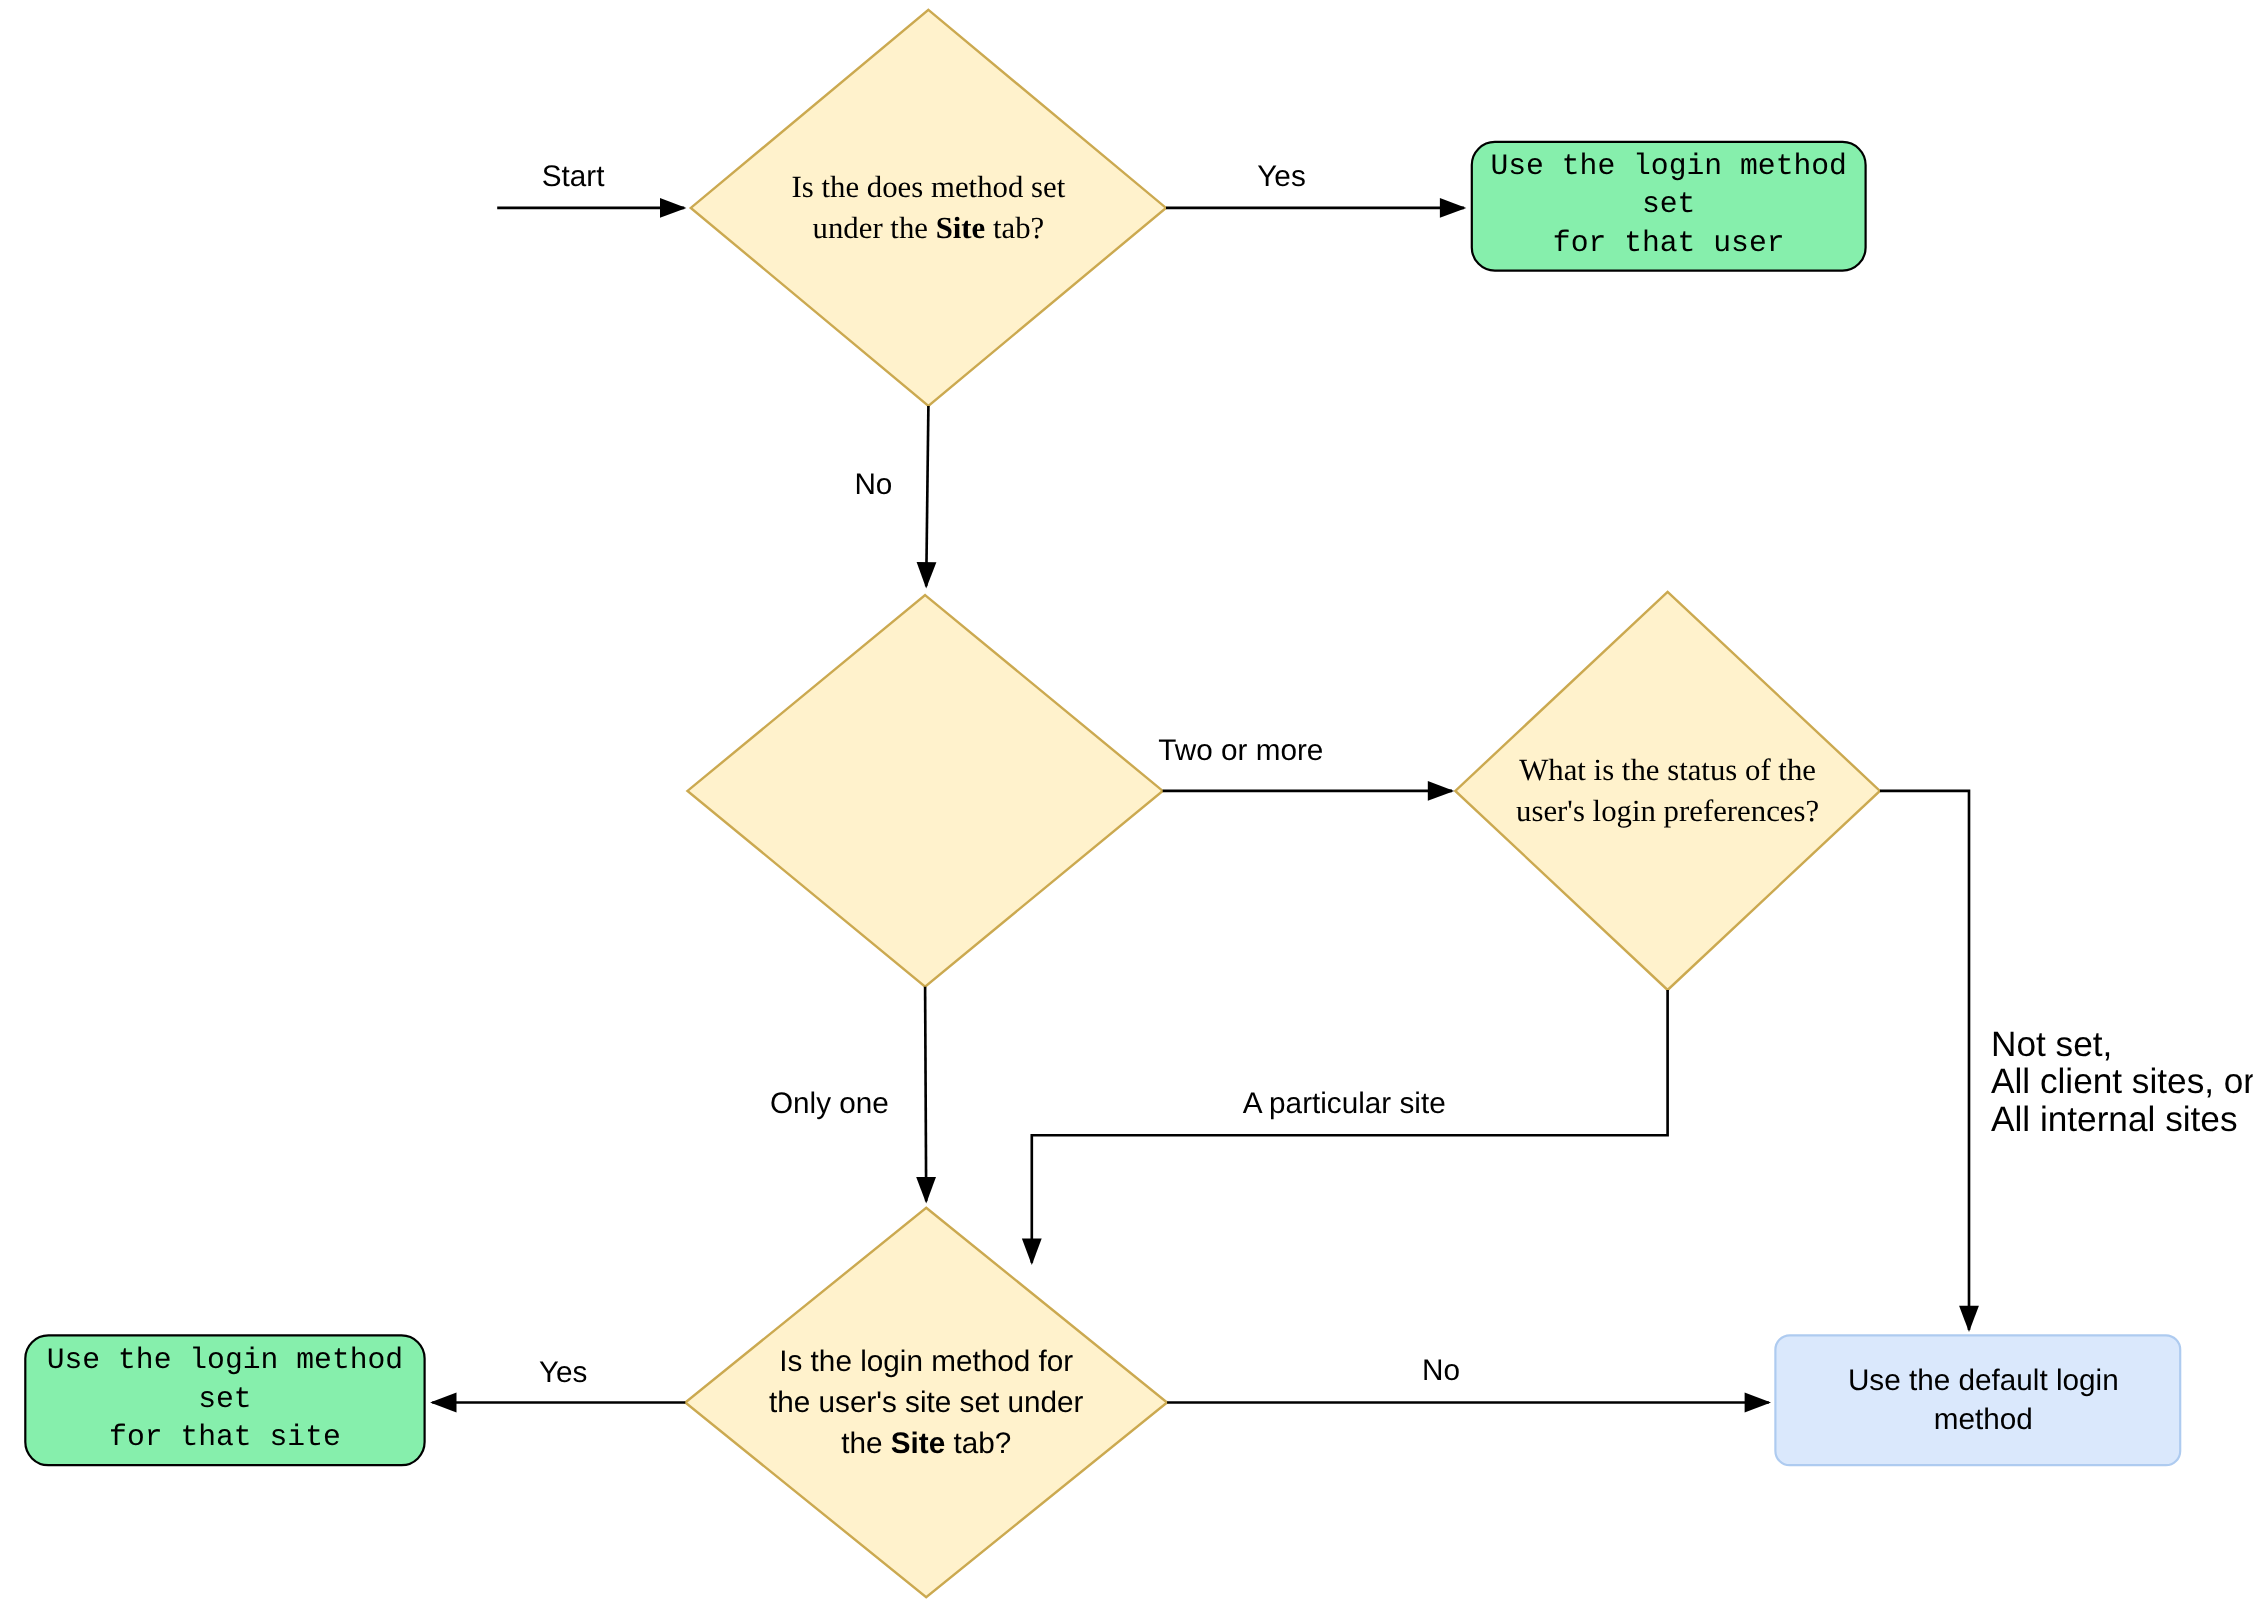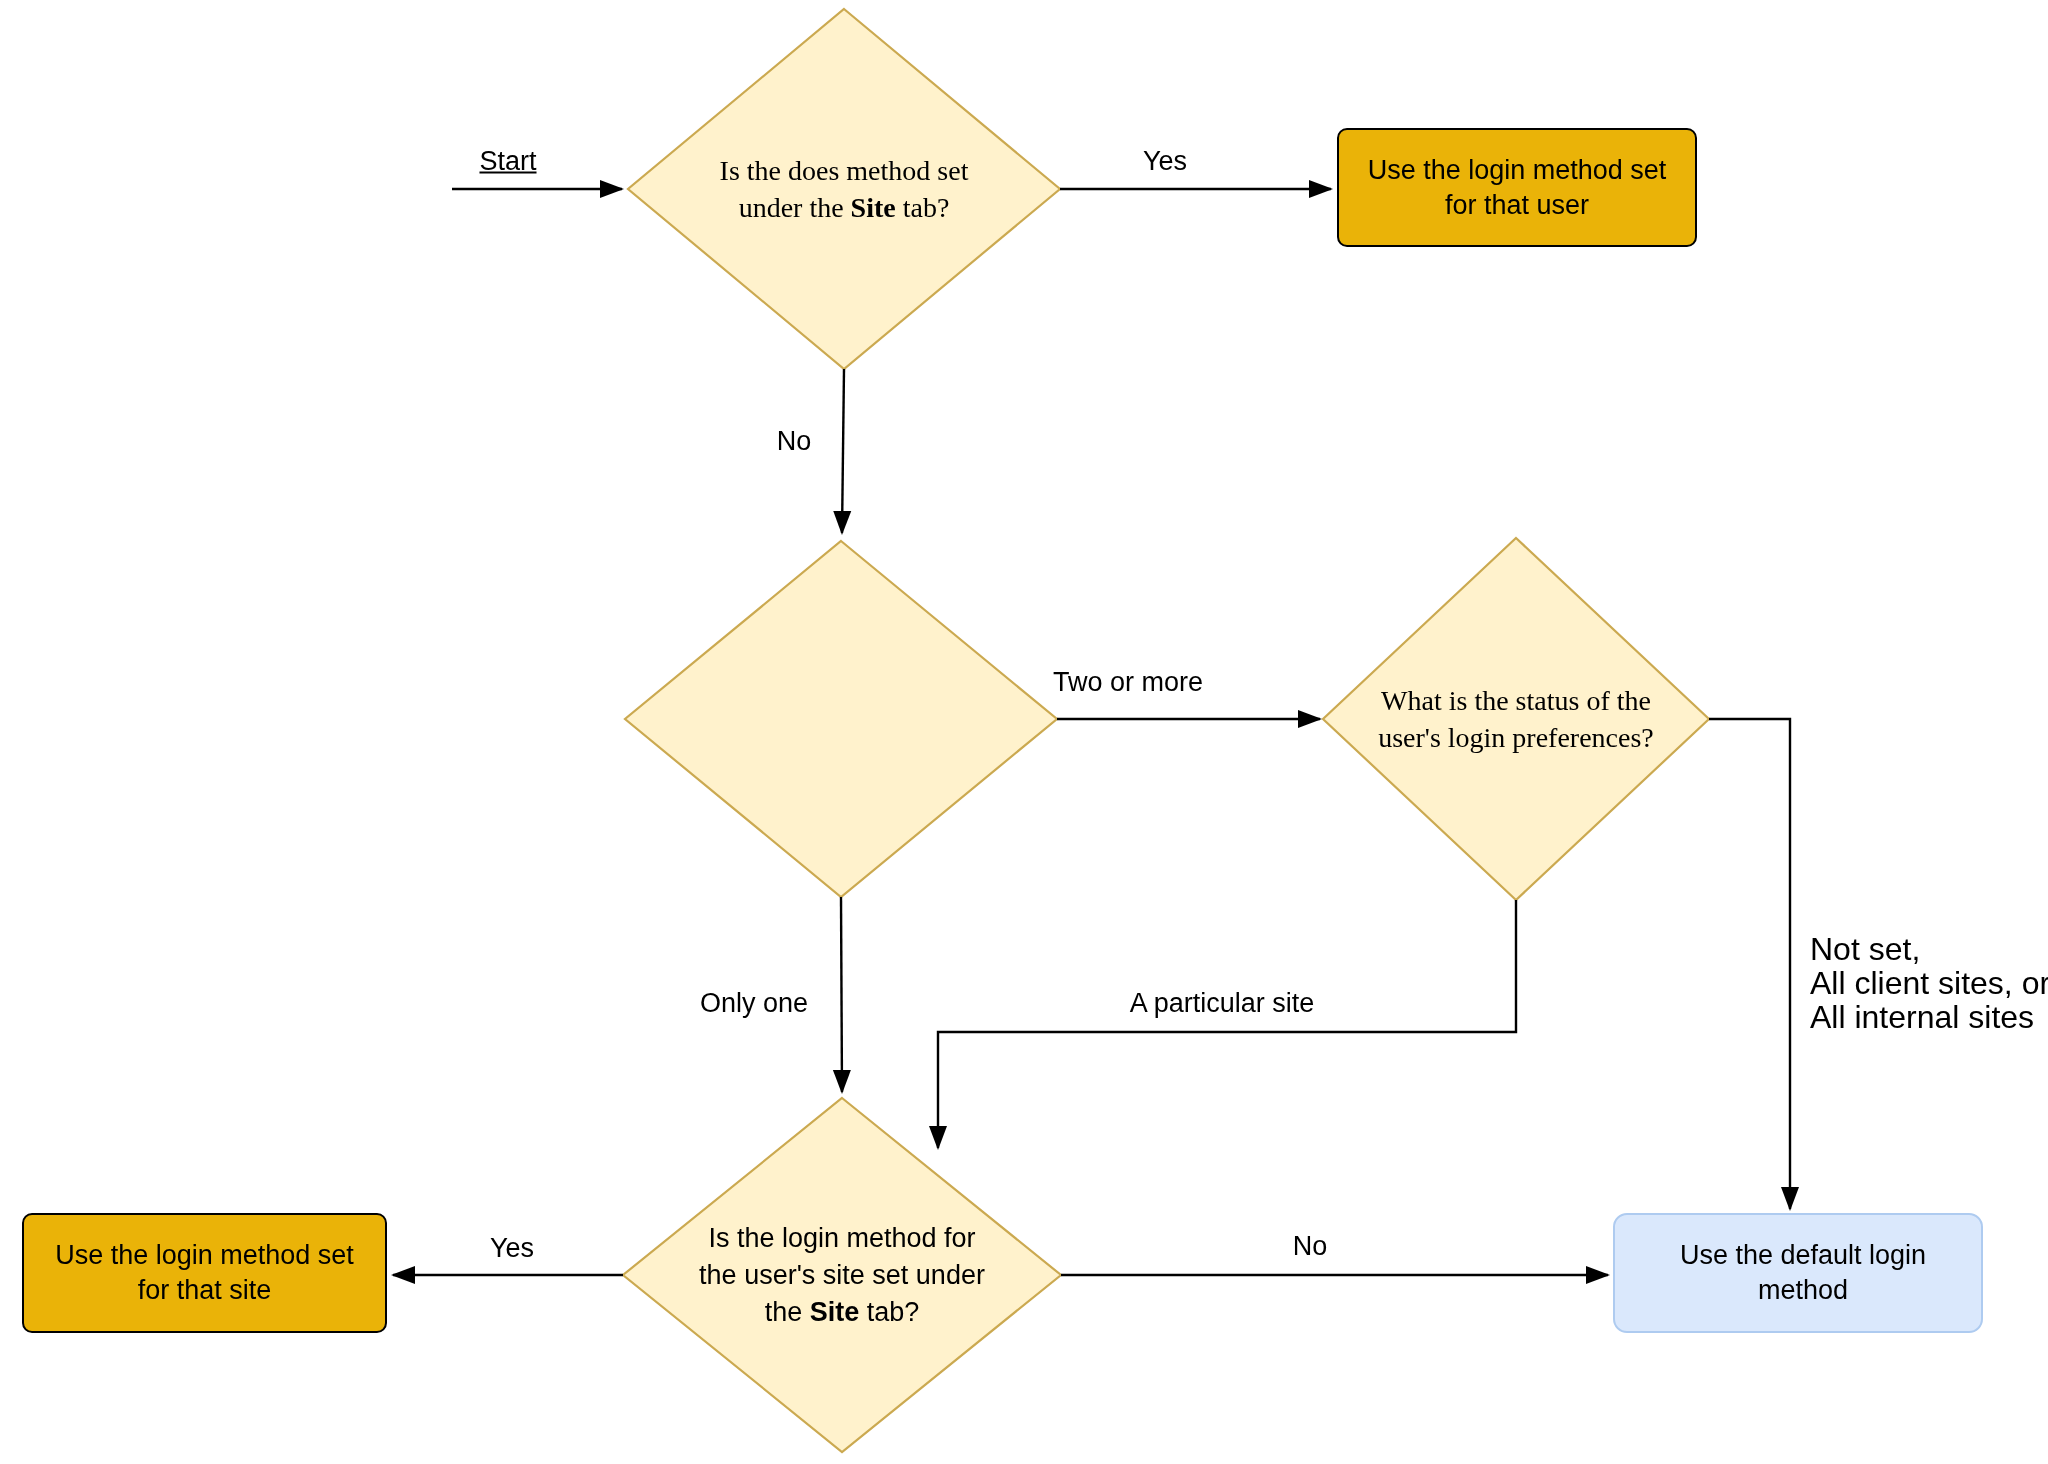--- a/index.html
+++ b/index.html
@@ -3,21 +3,21 @@
 <meta charset="utf-8">
 <style>
   html,body{margin:0;padding:0;background:#ffffff;}
   .canvas{position:relative;width:2048px;height:1464px;background:#ffffff;overflow:hidden;
           font-family:"Liberation Sans", sans-serif;color:#000;}
   svg.layer{position:absolute;left:0;top:0;}
   .diamond{fill:#FFF2CC;stroke:#CBA950;stroke-width:2.2;}
   .edge{fill:none;stroke:#000000;stroke-width:2.4;}
   .term{position:absolute;display:flex;align-items:center;justify-content:center;
         text-align:center;font-size:27px;line-height:35px;box-sizing:border-box;}
-  .term.plain{background:#eab308;border:2.5px solid #000000;border-radius:10px;}
+  .term.plain{background:#86efac;border:2.5px solid #000000;border-radius:22px;font-family:Liberation Mono, monospace;}
   .term.blue{background:#DAE8FC;border:2px solid #AECBF0;border-radius:14px;}
   .dtext{position:absolute;text-align:center;transform:translate(-50%,-50%);}
   .serif{font-family:"Liberation Serif", serif;font-size:28px;line-height:37px;}
   .sans{font-family:"Liberation Sans", sans-serif;font-size:27px;line-height:37px;}
   .elabel{position:absolute;transform:translate(-50%,-50%);font-size:27px;white-space:nowrap;}
   .elabel-block{position:absolute;font-size:32px;line-height:34px;text-align:left;white-space:nowrap;}
 </style>
 </head>
 <body>
 
@@ -77,21 +77,21 @@
     <span>Is the login method for</span><br>
     <span>the user's site set under</span><br>
     <span>the </span><b>Site</b><span> tab?</span>
   </div>
 
   <div class="dtext serif" style="left:1516px;top:719px;width:420px;">
     <span>What is the status of the</span><br>
     <span>user's login preferences?</span>
   </div>
 
-  <div class="elabel" style="left:508px;top:161px;text-decoration:underline;">Start</div>
+  <div class="elabel" style="left:521px;top:161px;">Start</div>
   <div class="elabel" style="left:1165px;top:161px;">Yes</div>
   <div class="elabel" style="left:794px;top:441px;">No</div>
   <div class="elabel" style="left:1128px;top:682px;">Two or more</div>
   <div class="elabel" style="left:754px;top:1003px;">Only one</div>
   <div class="elabel" style="left:1222px;top:1003px;">A particular site</div>
   <div class="elabel-block" style="left:1810px;top:932px;">
     <span>Not set,</span><br>
     <span>All client sites, or</span><br>
     <span>All internal sites</span>
   </div>

